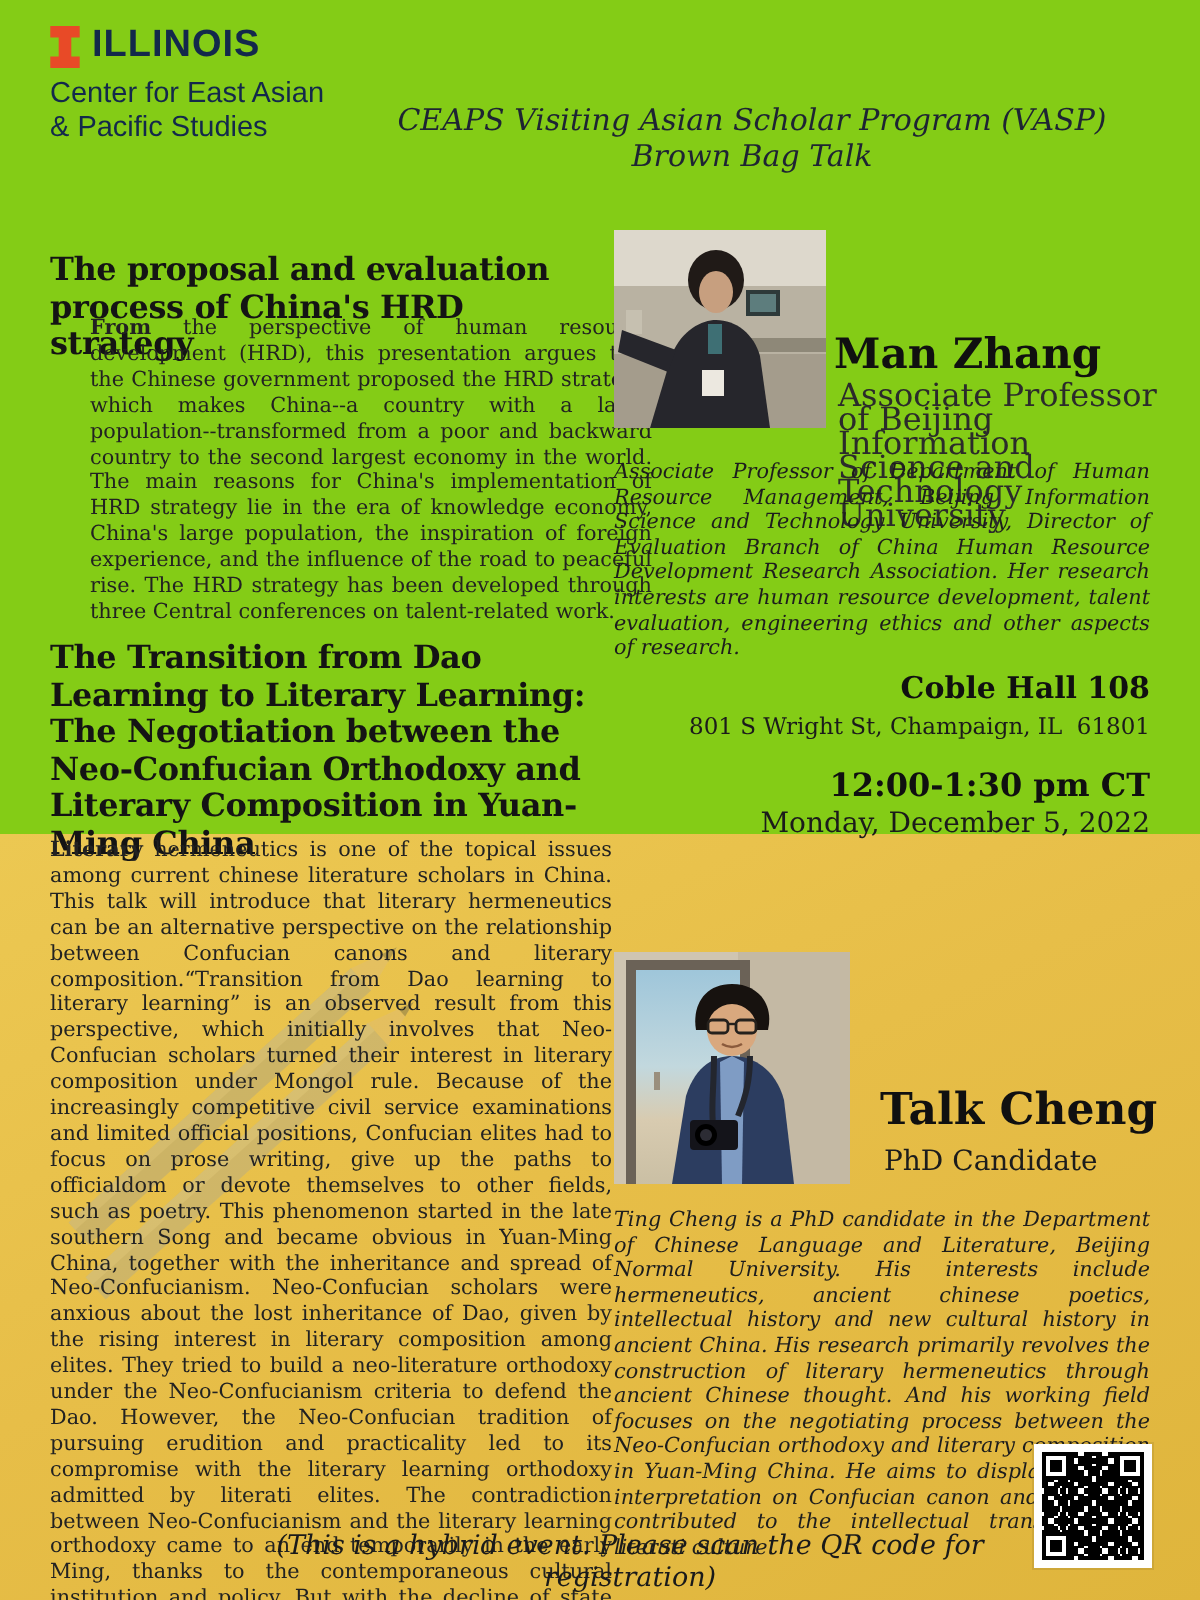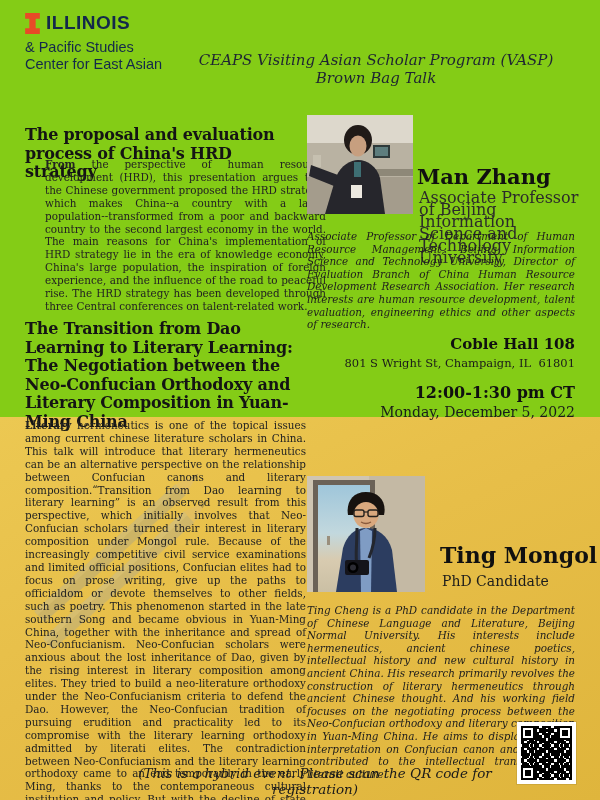--- a/index.html
+++ b/index.html
@@ -125,22 +125,22 @@
   </svg>
 
   <div class="logo">
     <div class="logo-row">
       <svg class="block-i" viewBox="0 0 14 20">
         <path d="M0 0 H14 V5.5 H10 V14.5 H14 V20 H0 V14.5 H4 V5.5 H0 Z" fill="var(--illinois-orange)"></path>
       </svg>
       <span class="wordmark">ILLINOIS</span>
     </div>
     <div class="unit">
+      <div>Center for East Asian</div>
       <div>&amp; Pacific Studies</div>
-      <div>Center for East Asian</div>
     </div>
   </div>
 
   <div class="series-title">CEAPS Visiting Asian Scholar Program (VASP) Brown Bag Talk</div>
 
   <h2 class="h-title t1-title">The proposal and evaluation process of China's HRD strategy</h2>
 
   <p class="abstract t1-abstract"><span class="lead">From</span><span> the perspective of human resource development (HRD), this presentation argues that the Chinese government proposed the HRD strategy, which makes China--a country with a large population--transformed from a poor and backward country to the second largest economy in the world. The main reasons for China's implementation of HRD strategy lie in the era of knowledge economy, China's large population, the inspiration of foreign experience, and the influence of the road to peaceful rise. The HRD strategy has been developed through three Central conferences on talent-related work.</span></p>
 
   <svg class="photo t1-photo" viewBox="0 0 106 99" preserveAspectRatio="none">
@@ -197,21 +197,21 @@
     <path d="M54 46 Q59 49 64 46" fill="none" stroke="#8a5a3c" stroke-width="1.3"></path>
     <path d="M29 116 L36 72 C41 56 51 52 59 52 C70 52 81 59 85 74 L90 116 Z" fill="#2c3d60"></path>
     <polygon points="53,55 59,52 65,55 64,116 54,116" fill="#7f9cc4"></polygon>
     <path d="M50 52 C50 70 48 80 50 90" fill="none" stroke="#23262e" stroke-width="3"></path>
     <path d="M68 52 C68 64 66 72 62 82" fill="none" stroke="#23262e" stroke-width="3"></path>
     <rect x="38" y="84" width="24" height="15" rx="2" fill="#14141a"></rect>
     <circle cx="46" cy="91.5" r="5.5" fill="#000"></circle>
     <circle cx="46" cy="91.5" r="3" fill="#2c2c34"></circle>
   </svg>
 
-  <div class="speaker-name t2-name">Ting Mongol</div>
+  <div class="speaker-name t2-name">Talk Cheng</div>
   <div class="speaker-title t2-sub">PhD Candidate</div>
   <p class="bio t2-bio">Ting Cheng is a PhD candidate in the Department of Chinese Language and Literature, Beijing Normal University. His interests include hermeneutics, ancient chinese poetics, intellectual history and new cultural history in ancient China. His research primarily revolves the construction of literary hermeneutics through ancient Chinese thought. And his working field focuses on the negotiating process between the Neo-Confucian orthodoxy and literary composition in Yuan-Ming China. He aims to display how the interpretation on Confucian canon and literature contributed to the intellectual transition and literati culture.</p>
 
   <div class="qr">
     <div class="qr-noise"></div>
     <div class="qr-finder qr-tl"></div>
     <div class="qr-finder qr-tr"></div>
     <div class="qr-finder qr-bl"></div>
   </div>
 

